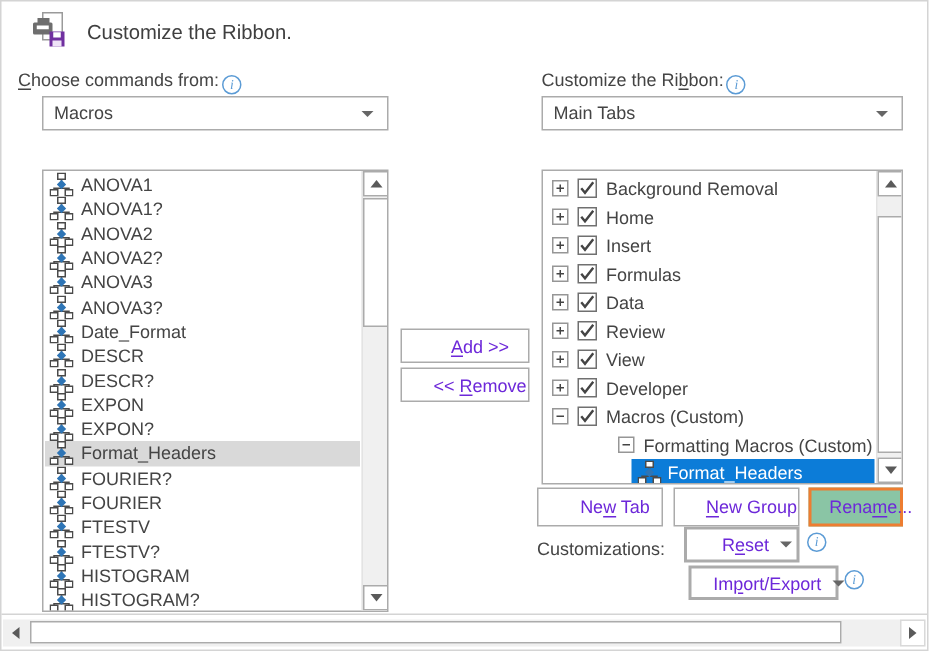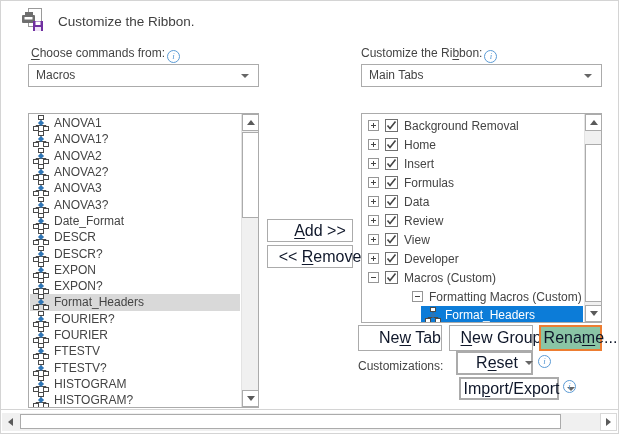--- a/index.html
+++ b/index.html
@@ -17,21 +17,21 @@
     background: #fff;
   }
   .abs { position: absolute; }
 
   
   .title { left: 57px; top: 13px; font-size: 13.5px; color: #3f3f3f; }
   .title-icon { left: 19px; top: 6px; width: 28px; height: 28px; }
 
   
   .sec-label { top: 45px; font-size: 12px; color: #444; white-space: nowrap; }
-  .sec-label.left  { left: 30px; }
+  .sec-label.left  { left: 11px; }
   .sec-label.right { left: 360px; }
   .mn { text-decoration: underline; text-underline-offset: 2px; }
 
   .info-icon {
     display: inline-block; width: 13px; height: 13px; margin-left: 2px;
     border: 1px solid var(--info-blue, #5b9bd5); border-radius: 50%;
     color: var(--info-blue, #5b9bd5);
     font-size: 9px; line-height: 11px; text-align: center;
     font-family: "Liberation Serif", serif; font-style: italic;
     vertical-align: -2px;
@@ -93,21 +93,21 @@
   .cb {
     width: 13px; height: 13px; flex: 0 0 13px;
     border: 1px solid #707070; background: #fff; margin-right: 6px;
     display: flex; align-items: center; justify-content: center;
   }
   .trow .micon { width: 16px; height: 16px; flex: 0 0 16px; margin-right: 4px; }
 
   
   .btn {
     position: absolute; background: #fff; border: 1px solid #ababab;
-    font-size: 16px; color: #0f172a; display: flex; align-items: center; justify-content: center;
+    font-size: 12px; color: #6d28d9; display: flex; align-items: center; justify-content: center;
     white-space: nowrap;
     padding-left: 20px;
   }
   #add-btn    { left: 266px; top: 218px; width: 86px; height: 23px; }
   #remove-btn { left: 266px; top: 244px; width: 86px; height: 23px; }
 
   
   #new-tab-btn   { left: 357px; top: 324px; width: 84px; height: 26px; }
   #new-group-btn { left: 448px; top: 324px; width: 84px; height: 26px; }
   #rename-btn {

